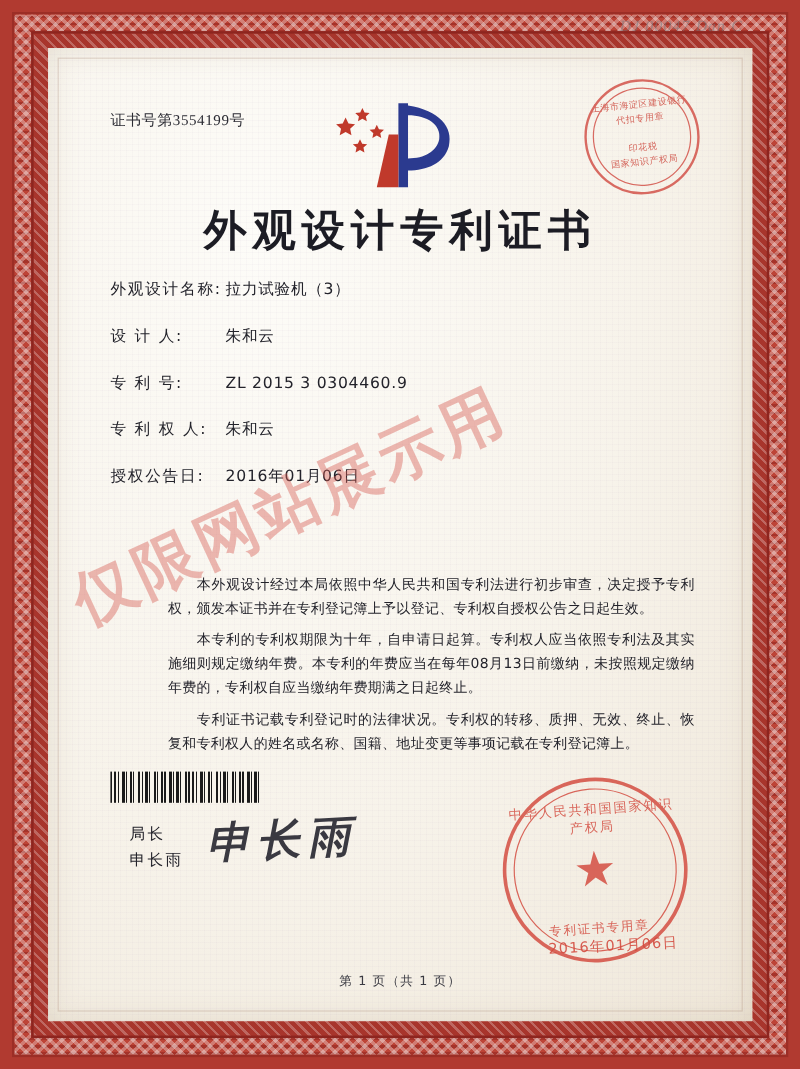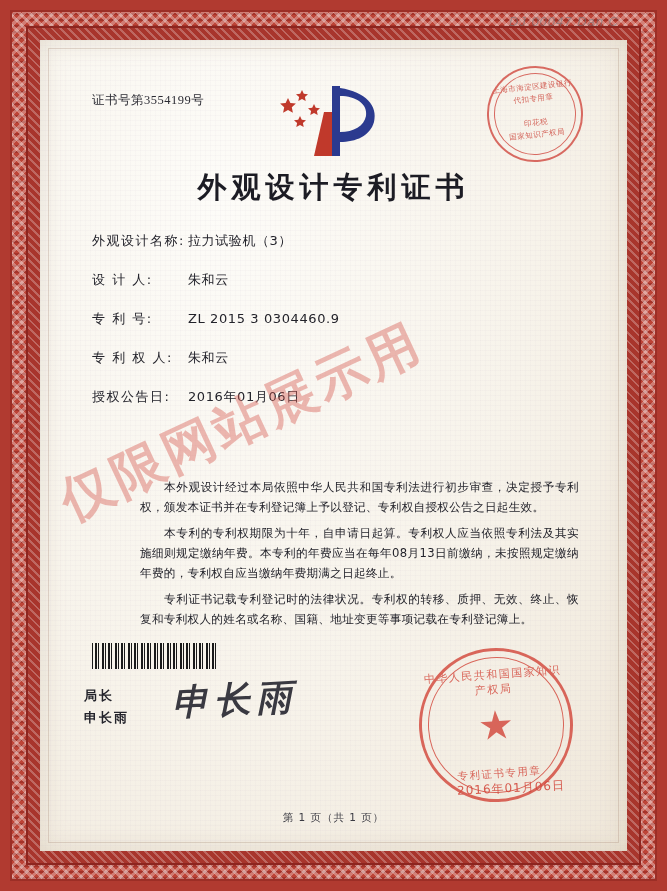--- a/index.html
+++ b/index.html
@@ -131,21 +131,21 @@
     width: 120px;
     height: 78px;
   }
 
   
   .main-title {
     position: absolute;
     left: 0; right: 0;
     top: 128px;
     text-align: center;
-    font-size: 29px;
+    font-size: 36px;
     font-weight: bold;
     letter-spacing: 5px;
     color: #1c1c24;
     font-family: "DejaVu Sans", sans-serif;
   }
 
   
   .fields {
     position: absolute;
     left: 52px;
@@ -200,27 +200,26 @@
       repeating-linear-gradient(90deg,
         #1a1a1a 0 1px, #f7f3ea 1px 3px,
         #1a1a1a 3px 5px, #f7f3ea 5px 6px,
         #1a1a1a 6px 7px, #f7f3ea 7px 10px,
         #1a1a1a 10px 12px, #f7f3ea 12px 13px);
   }
 
   
   .sig-block {
     position: absolute;
-    left: 44px;
+    left: 68px;
     top: 645px;
     font-size: 13px;
     color: #23232b;
     letter-spacing: 2px;
     line-height: 22px;
-    font-weight: bold;
   }
   .signature-script {
     position: absolute;
     left: 132px;
     top: 636px;
     font-size: 36px;
     font-family: "DejaVu Serif", serif;
     font-style: italic;
     font-weight: bold;
     color: #2a2a33;
@@ -304,21 +303,21 @@
     pointer-events: none;
     white-space: nowrap;
     font-family: "DejaVu Sans", sans-serif;
   }
   .watermark-small {
     position: absolute;
     right: 48px;
     top: 14px;
     font-size: 13px;
     color: rgba(120,120,125,0.55);
-    font-family: Liberation Sans, sans-serif;
+    font-family: Liberation Serif, serif;
     font-style: italic;
     letter-spacing: 1px;
     pointer-events: none;
   }
 </style>
 </head>
 <body>
 
 <div class="certificate">
 

